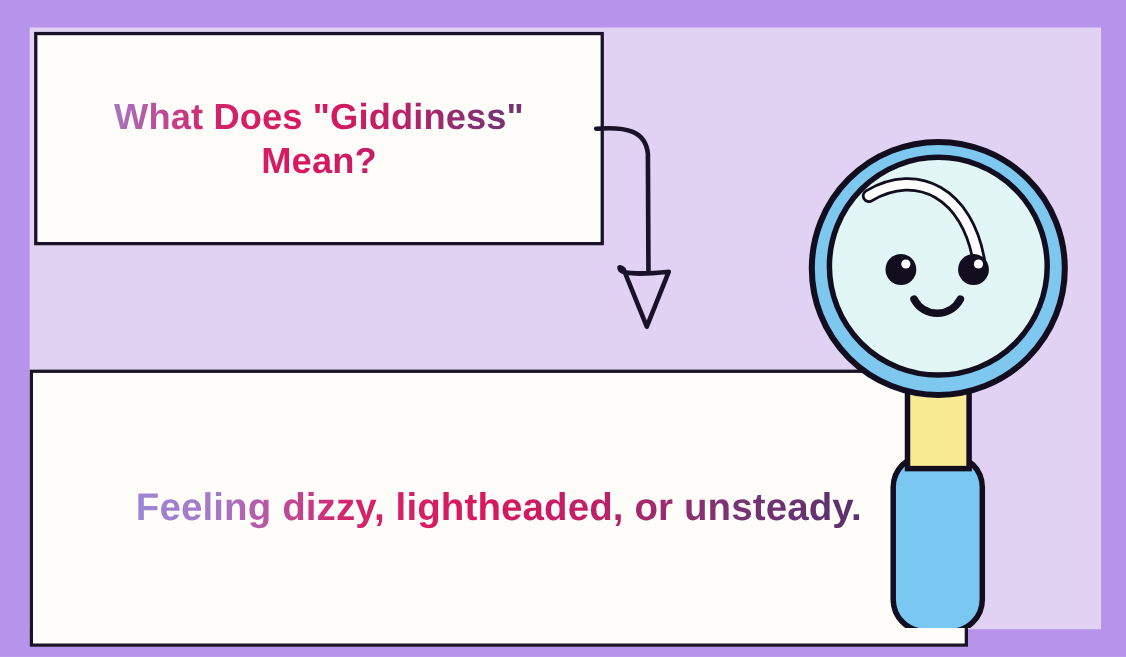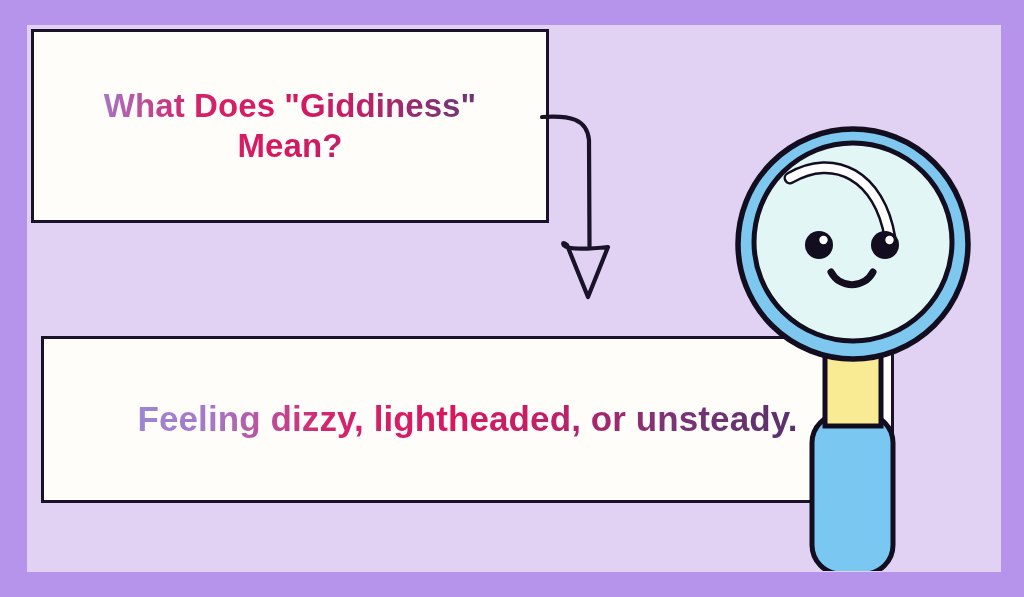--- a/index.html
+++ b/index.html
@@ -36,21 +36,21 @@
     align-items:center;
     justify-content:center;
     text-align:center;
   }
   .card-title{
     left:31px;top:29px;
     width:518px;height:194px;
   }
   .card-body{
     left:27px;top:336px;
-    width:853px;height:167px;margin-left:14px;
+    width:853px;height:252px;
   }
 
   
   .headline{
     font-weight:bold;
     line-height:1.22;
     letter-spacing:.1px;
     margin:0;
     padding:0 14px;
     background-image:linear-gradient(100deg,

